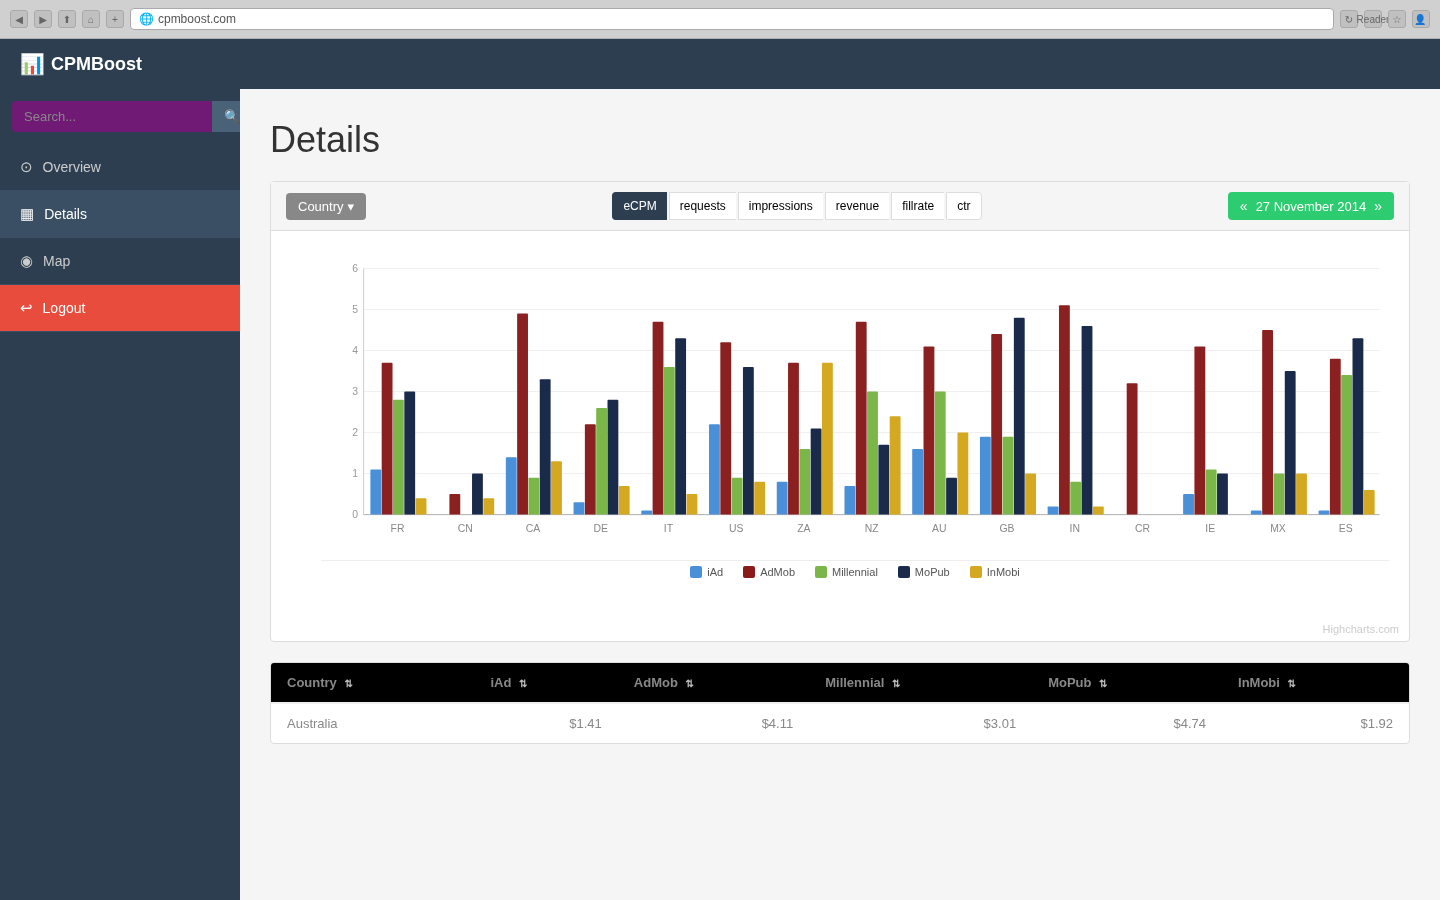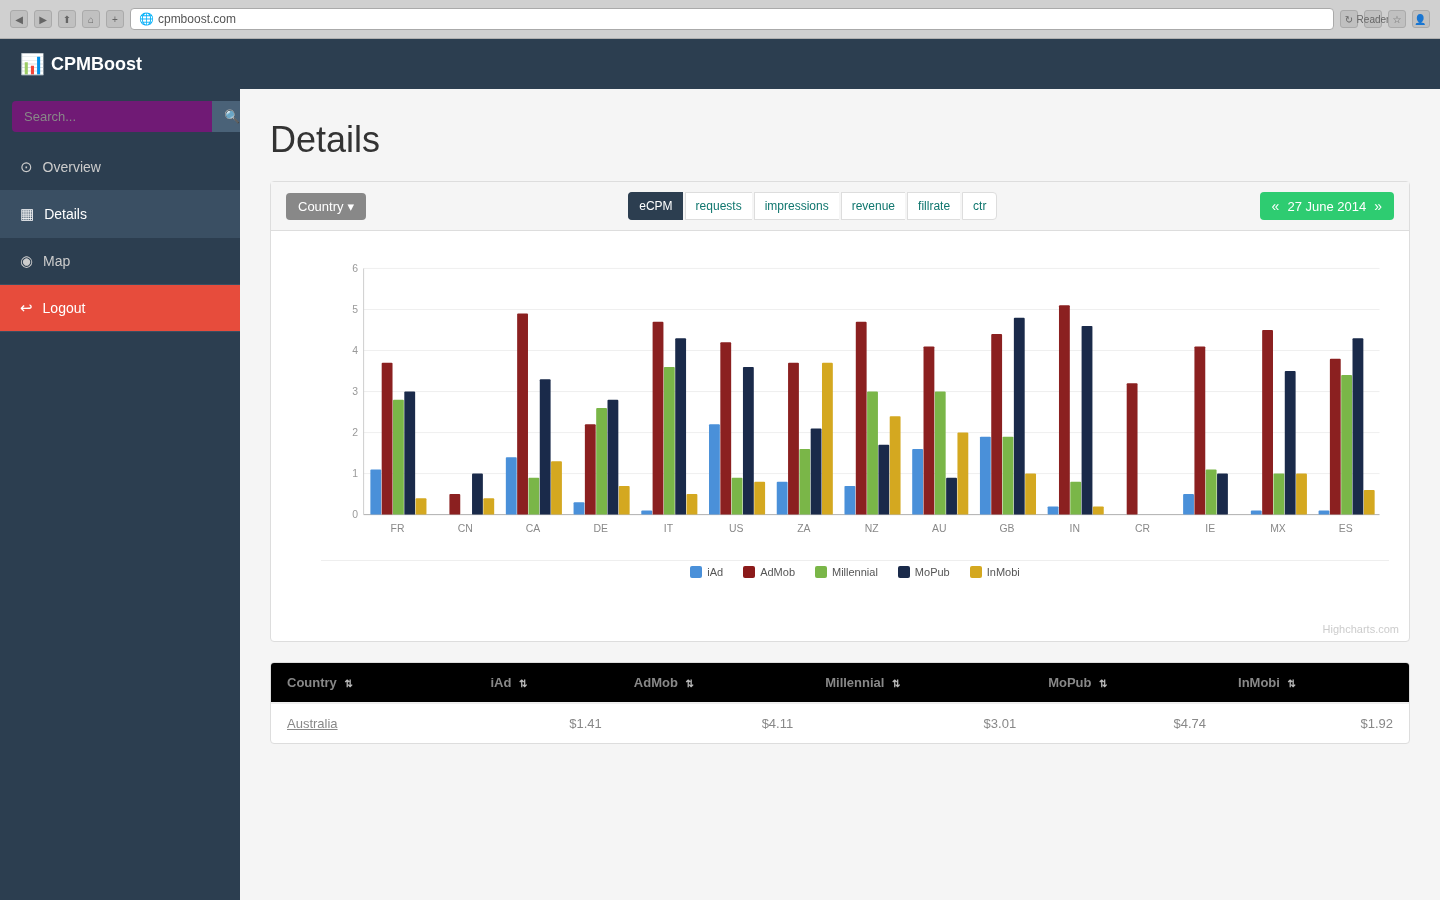--- a/index.html
+++ b/index.html
@@ -119,21 +119,21 @@
       cursor: pointer;
       font-size: 13px;
       display: flex;
       align-items: center;
       gap: 4px;
     }
     .metric-btn {
       padding: 6px 10px;
       border: 1px solid #ddd;
       background: white;
-      color: #0f766e;
+      color: #000000;
       cursor: pointer;
       font-size: 12px;
       border-right: none;
     }
     .metric-btn:first-child { border-radius: 4px 0 0 4px; }
     .metric-btn:last-child { border-right: 1px solid #ddd; border-radius: 0 4px 4px 0; }
     .metric-btn.active { background: #2c3e50; color: white; border-color: #2c3e50; }
 
     .date-nav {
       background: #2ecc71;
@@ -204,21 +204,21 @@
       background: #000000;
       cursor: pointer;
     }
     .data-table th .sort-icon { color: #bbb; font-size: 10px; margin-left: 4px; }
     .data-table td {
       padding: 12px 16px;
       color: #888;
       border-bottom: 1px solid #f0f0f0;
       text-align: right;
     }
-    .data-table td:first-child { text-align: left; text-decoration: underline; }
+    .data-table td:first-child { text-align: left; }
     .data-table tr:last-child td { border-bottom: none; }
   </style>
 </head>
 <body>
 
 <div class="browser-chrome">
   <div class="browser-btn">◀</div>
   <div class="browser-btn">▶</div>
   <div class="browser-btn">⬆</div>
   <div class="browser-btn">⌂</div>
@@ -280,21 +280,21 @@
           <button class="metric-btn active">eCPM</button>
           <button class="metric-btn">requests</button>
           <button class="metric-btn">impressions</button>
           <button class="metric-btn">revenue</button>
           <button class="metric-btn">fillrate</button>
           <button class="metric-btn">ctr</button>
         </div>
         <div class="toolbar-right">
           <button class="date-nav">
             <span class="nav-arrow">«</span>
-            <span>27 June 2014</span>
+            <span>27 November 2014</span>
             <span class="nav-arrow">»</span>
           </button>
         </div>
       </div>
 
       <div class="chart-area">
         <svg width="100%" height="300" id="bar-chart" style="overflow:visible;" viewBox="0 0 1128 300">
 
           <g id="grid-group">
               <line x1="45" x2="1118" y1="270" y2="270" stroke="#aaa" stroke-width="1"></line>

